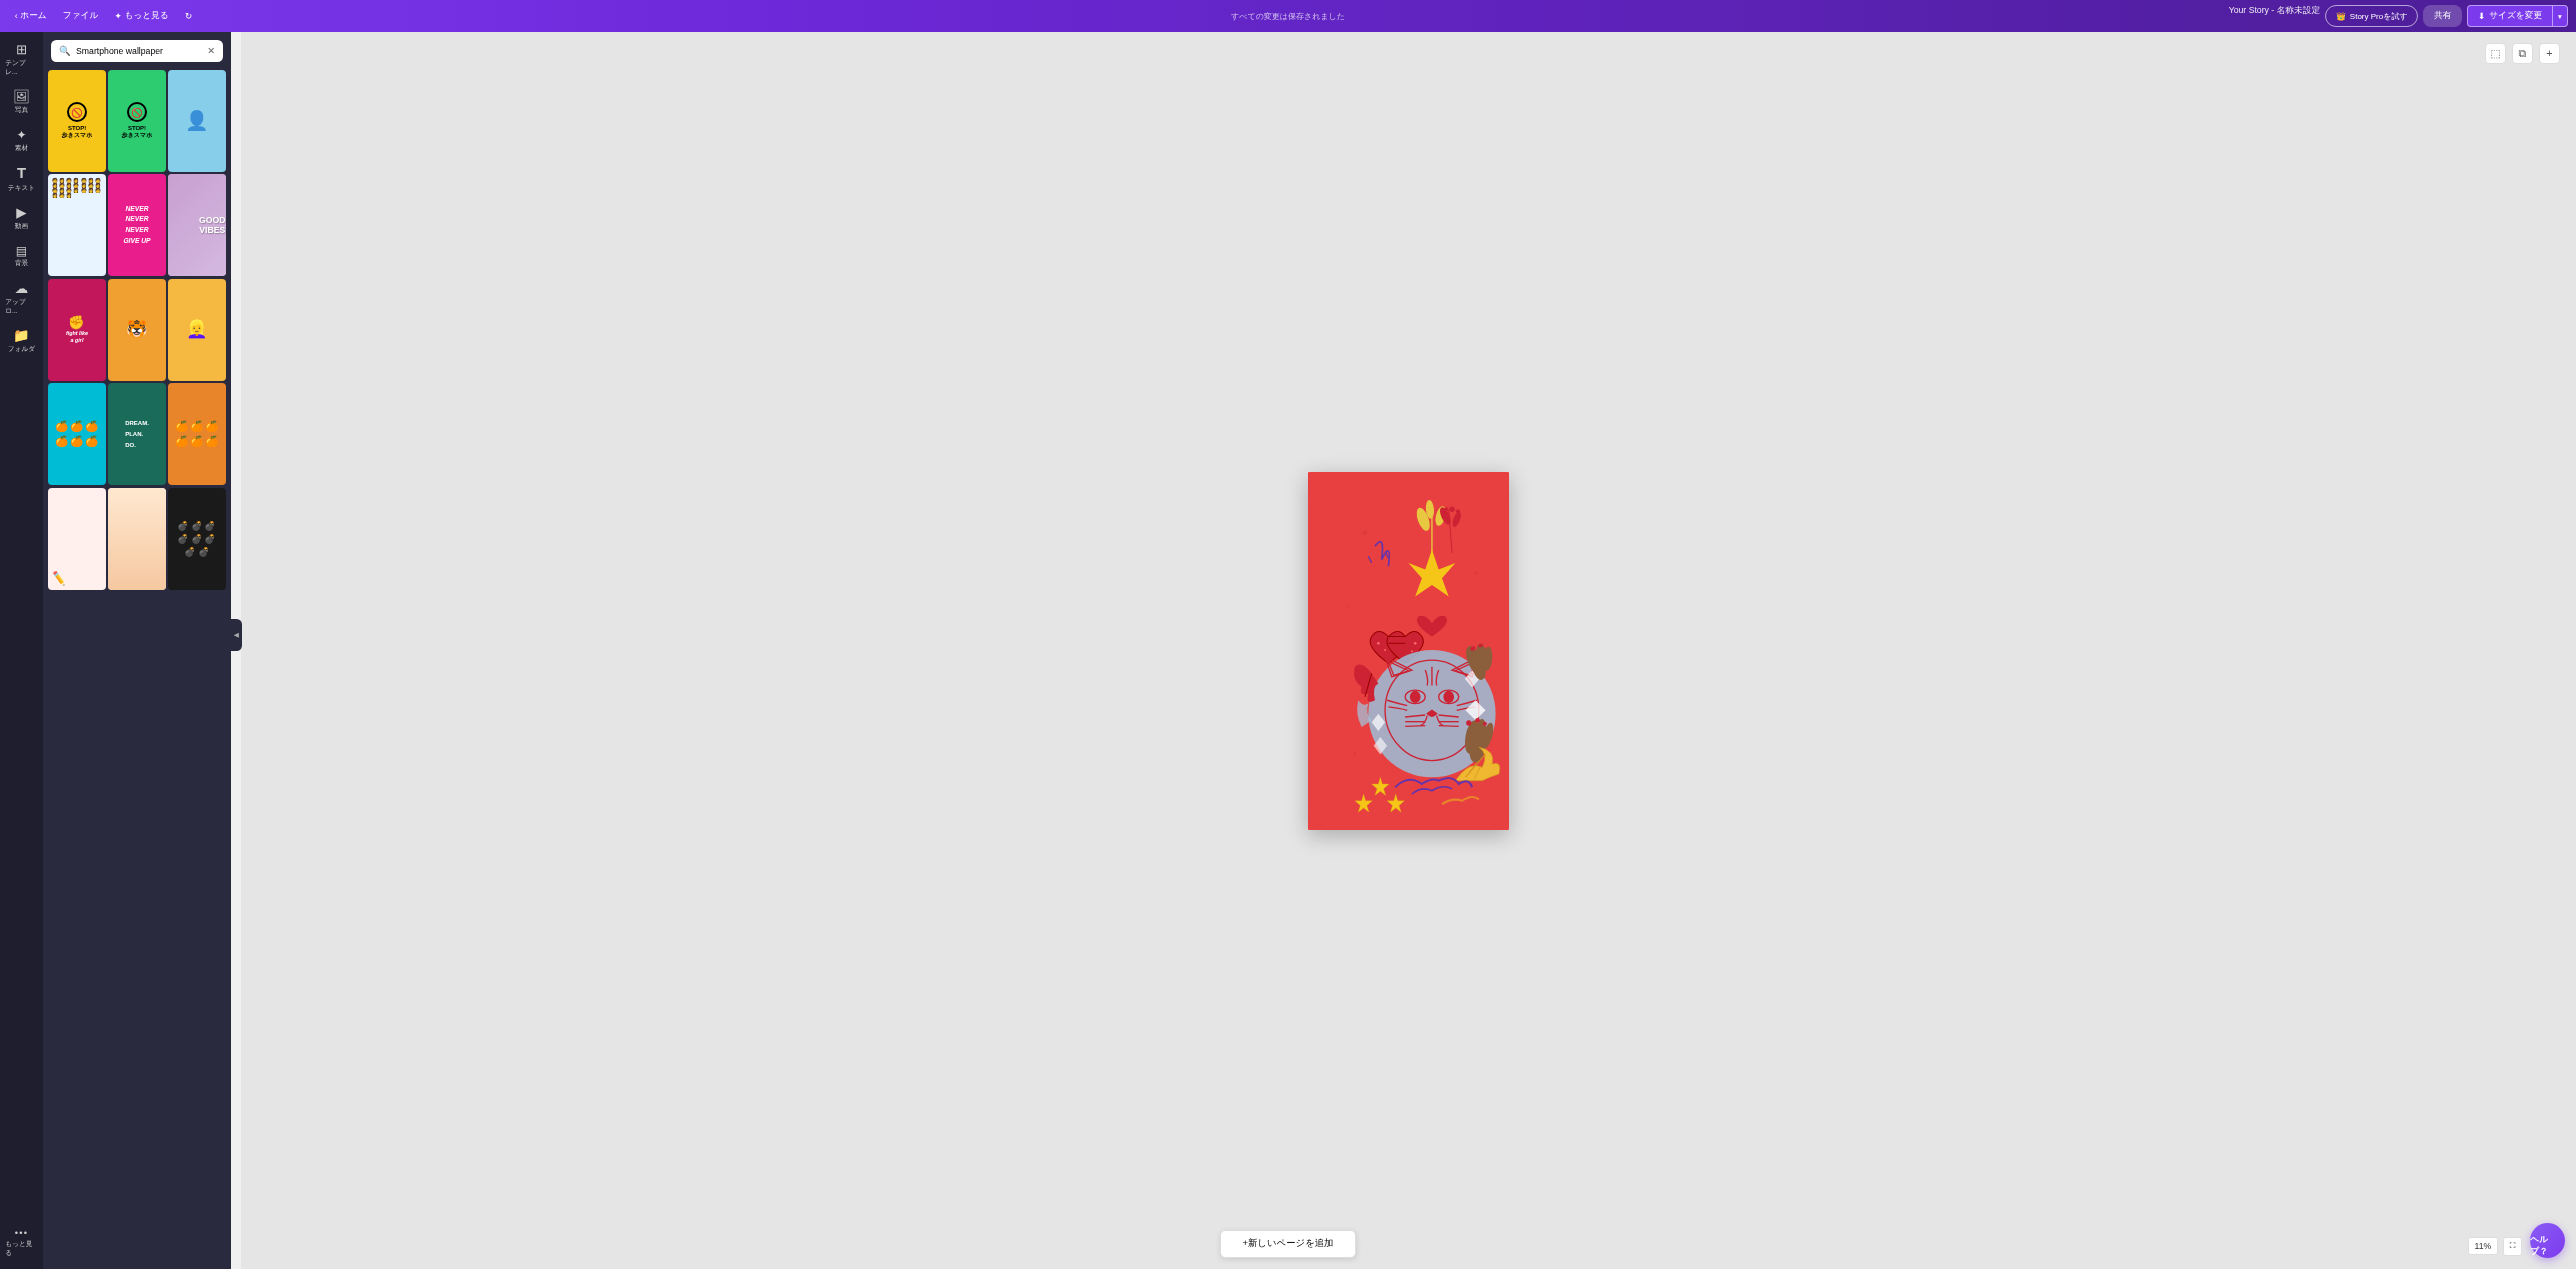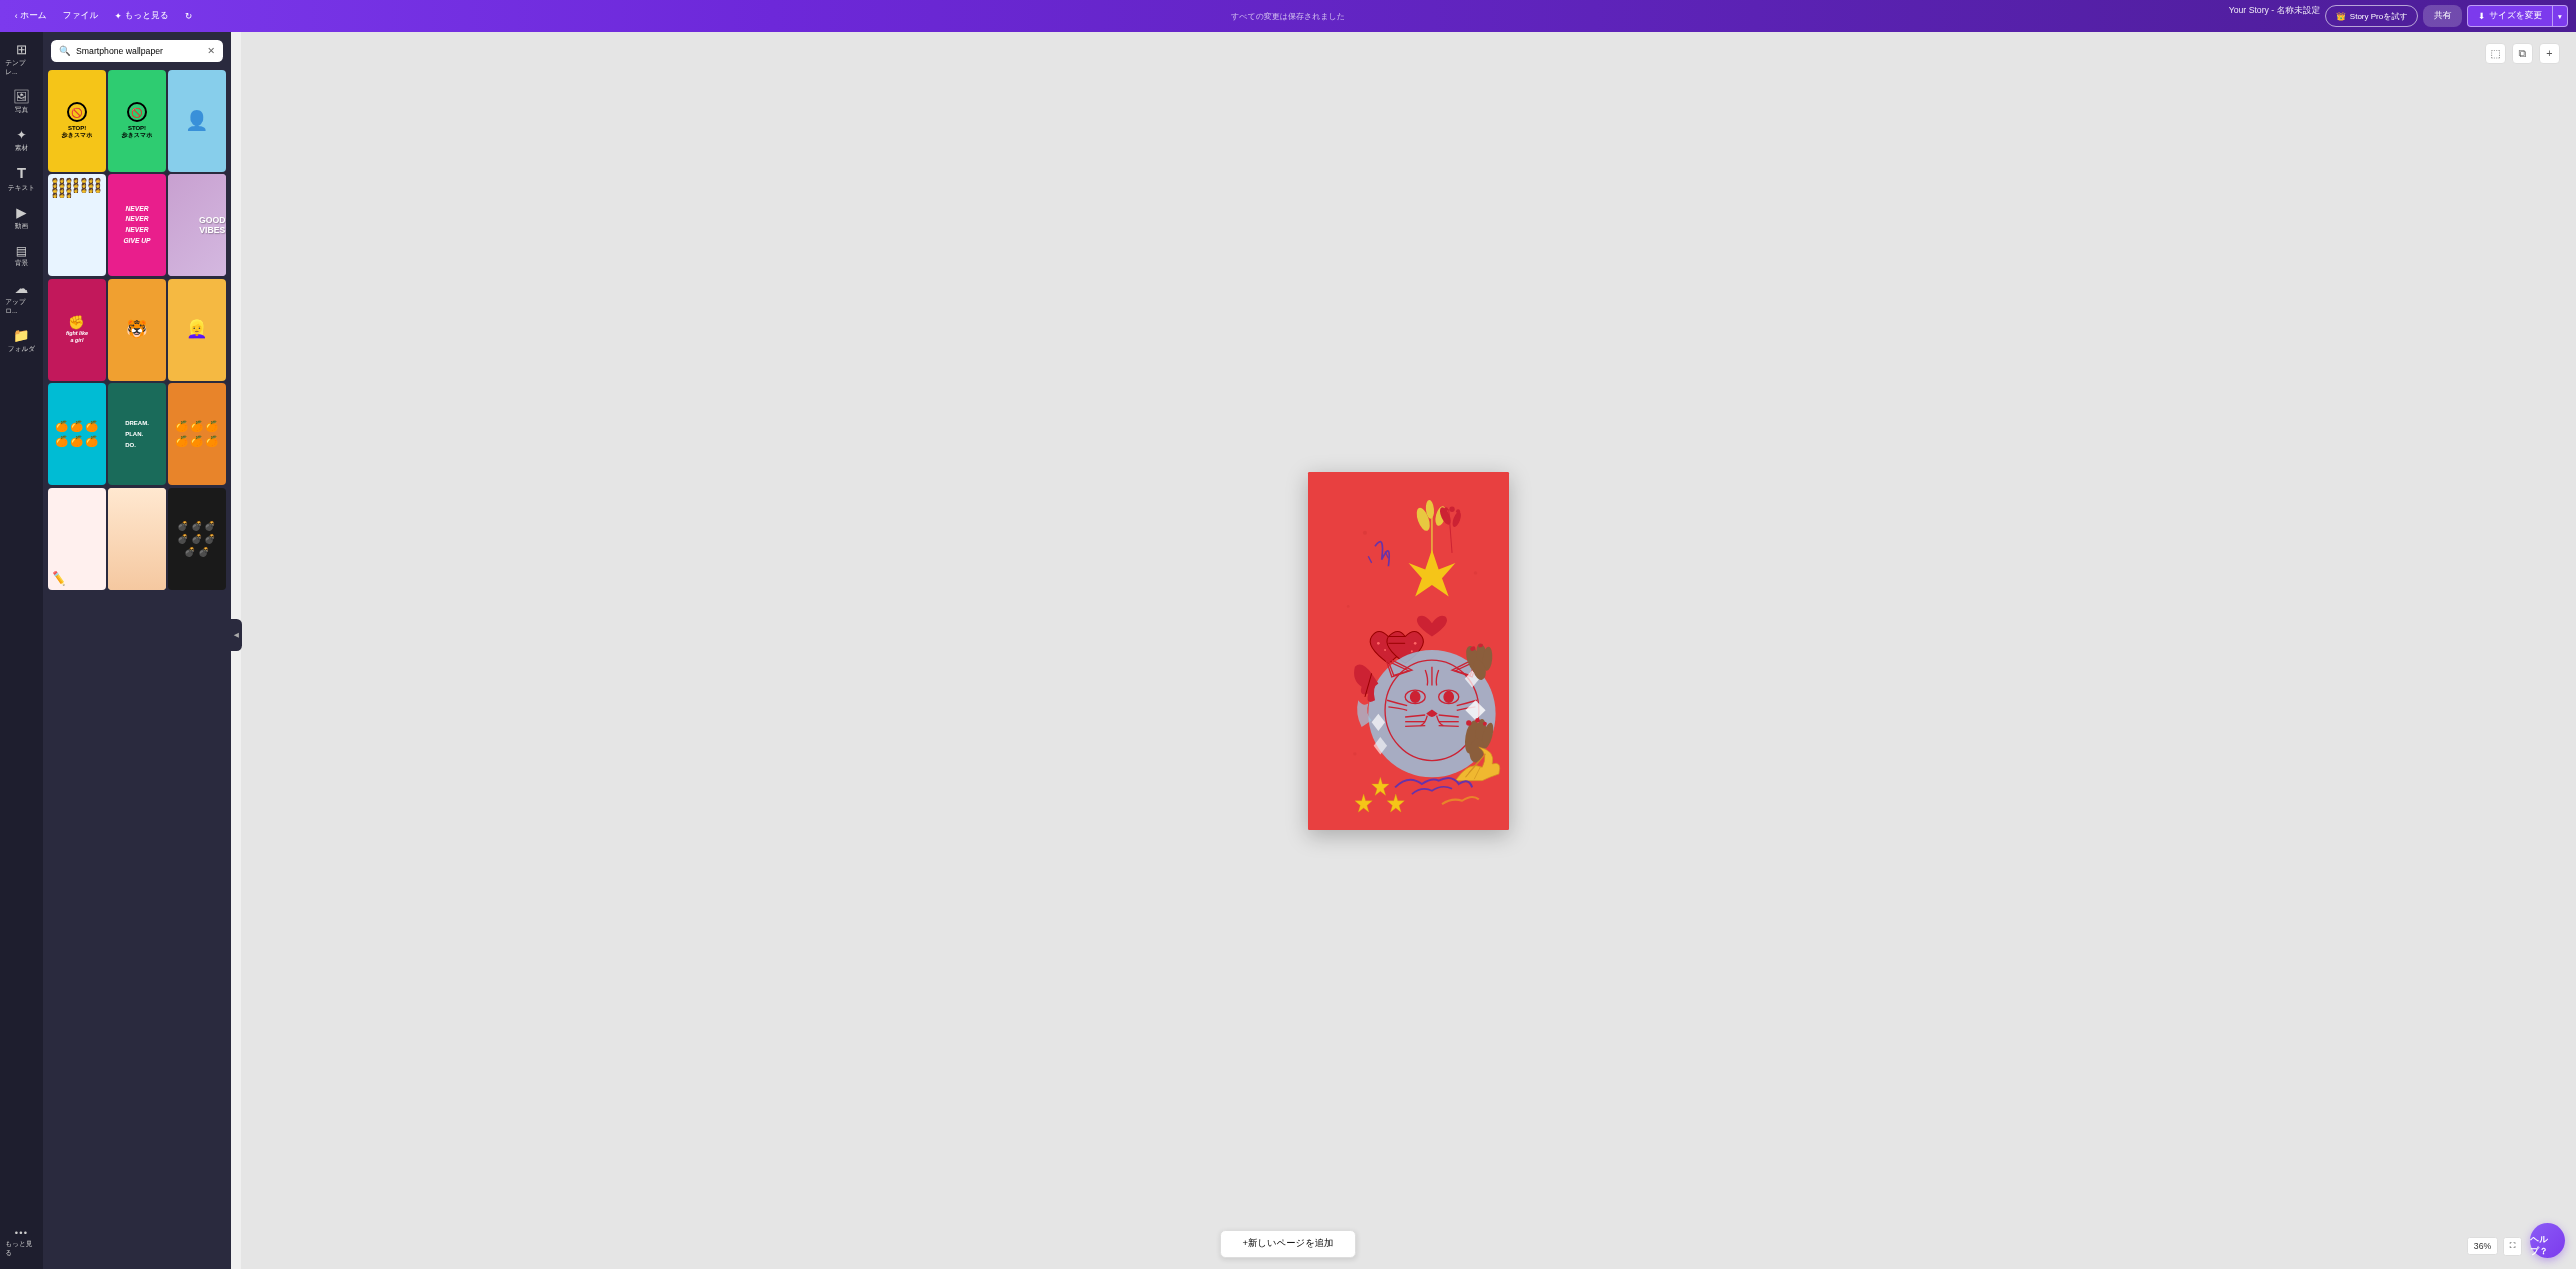--- a/index.html
+++ b/index.html
@@ -702,21 +702,21 @@
   </div>
 </div>
 
 <div class="bottom-bar">
   <button class="add-page-btn">
     <span>+新しいページを追加</span>
   </button>
 </div>
 
 <div class="zoom-controls">
-  <span class="zoom-label">36%</span>
+  <span class="zoom-label">11%</span>
   <div class="zoom-expand">
     <span>⛶</span>
   </div>
 </div>
 
 <div class="help-btn">
   <span>ヘルプ？</span>
 </div>
 
 

